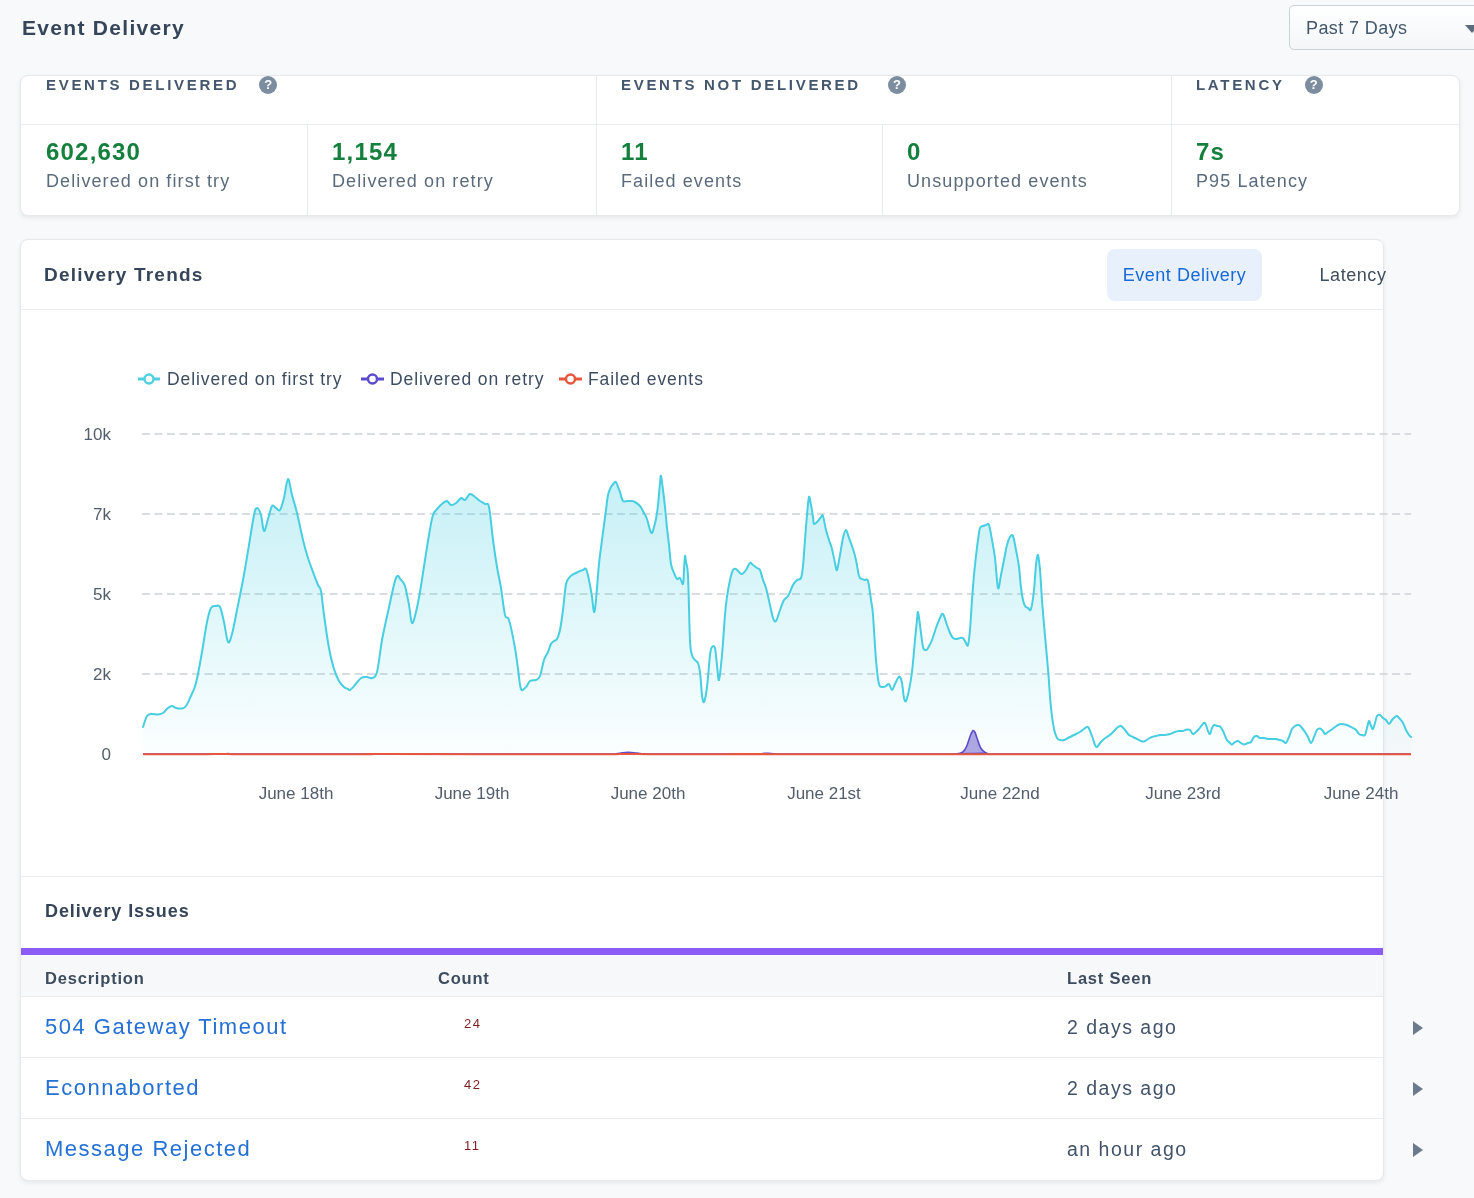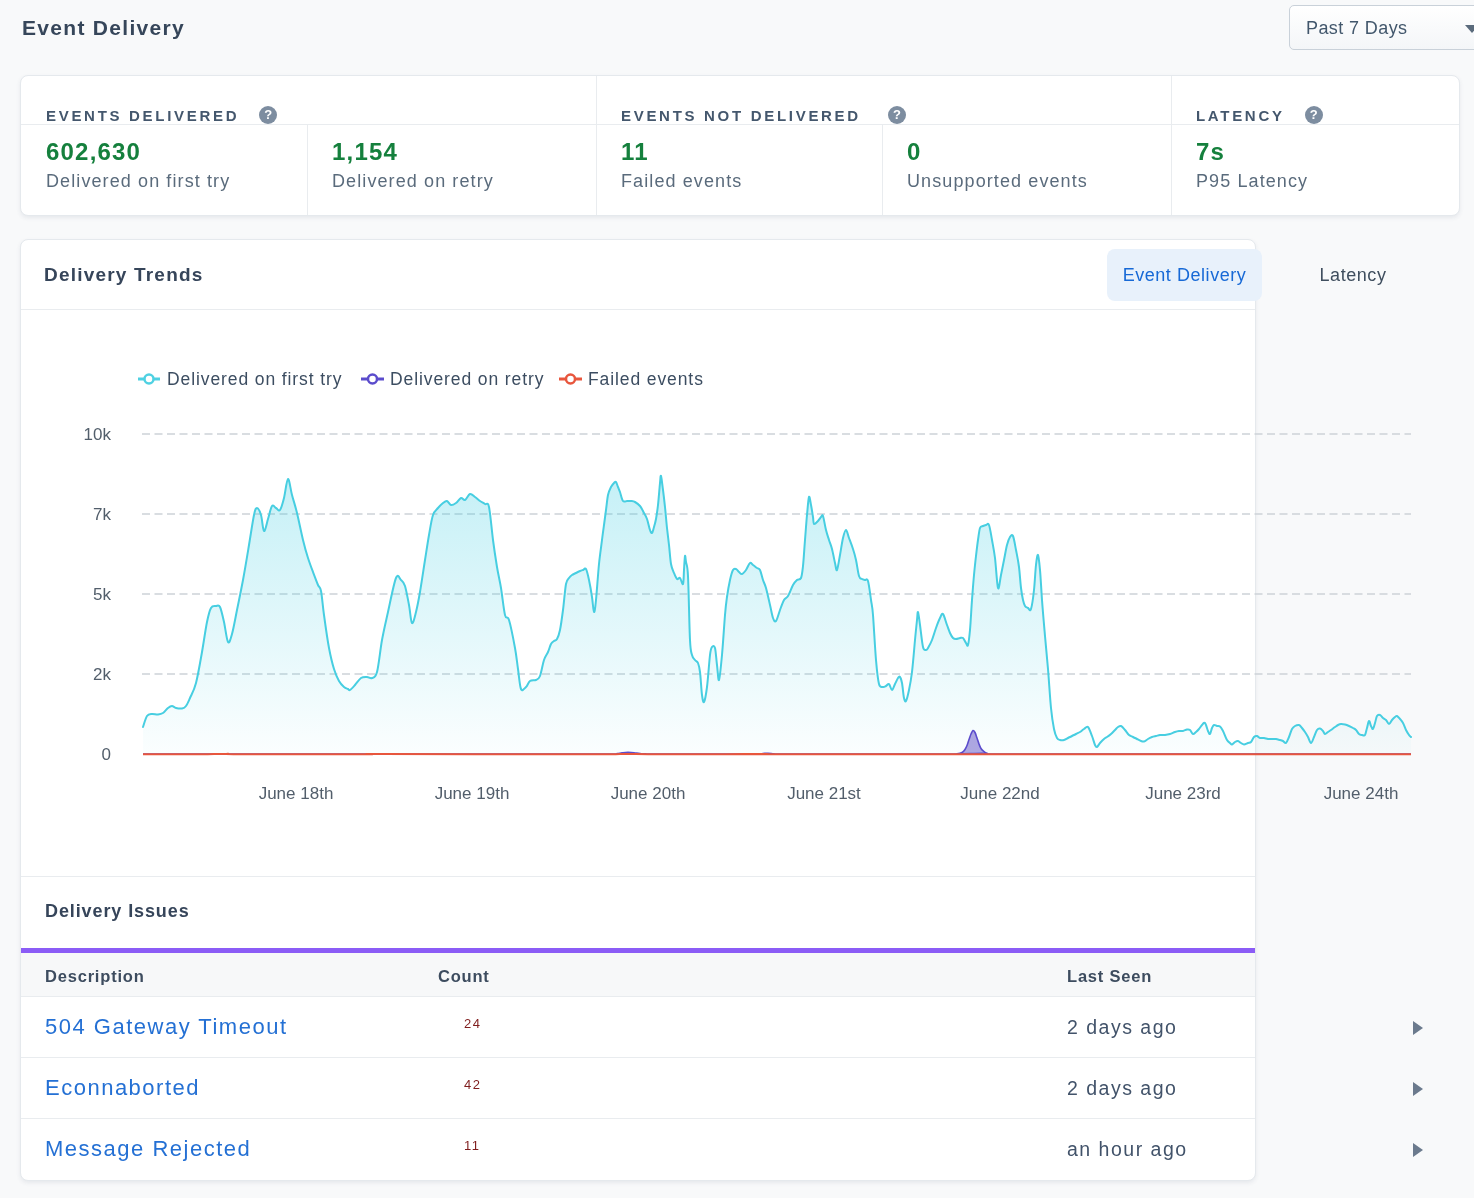--- a/index.html
+++ b/index.html
@@ -8,36 +8,36 @@
 h1.title { position:absolute; left:22px; top:16px; font-size:21px; font-weight:700; color:#36465a; letter-spacing:1.3px; }
 .dd { position:absolute; left:1251px; top:5px; width:206px; height:45px; border:1px solid #c9d1d9; border-radius:5px; background:linear-gradient(#ffffff,#f4f6f8);margin-left:38px; }
 .dd .txt { position:absolute; left:16px; top:12px; font-size:18px; color:#42576c; letter-spacing:0.4px; }
 .dd .caret { position:absolute; right:15px; top:19px; width:0; height:0; border-left:7px solid transparent; border-right:7px solid transparent; border-top:8px solid #5b6b7c; }
 
 
 .stats { left:20px; top:75px; width:1440px; height:141px; }
 .stats .vline { position:absolute; top:0; bottom:0; width:1px; background:#e9ecef; }
 .stats .hline { position:absolute; left:0; right:0; top:48px; height:1px; background:#e9ecef; }
 .stats .vline2 { position:absolute; top:49px; bottom:0; width:1px; background:#e9ecef; }
-.shead { position:absolute; top:0; height:48px; display:flex; align-items:flex-end; }
+.shead { position:absolute; top:0; height:48px; display:flex; align-items:flex-start; }
 .shead .t { font-size:15px; font-weight:700; letter-spacing:2.7px; color:#44576d; margin-left:25px; }
 .qicon { display:inline-block; width:18px; height:18px; border-radius:50%; background:#7d8da0; color:#fff; font-size:13px; font-weight:700; text-align:center; line-height:18px; margin-left:20px; }
 .scell { position:absolute; top:49px; width:280px; }
 .scell .num { position:absolute; left:25px; top:13px; white-space:nowrap; font-size:24px; font-weight:700; color:#15803d; letter-spacing:1.2px; }
 .scell .lab { position:absolute; left:25px; top:46px; white-space:nowrap; font-size:18px; color:#5a6b7c; letter-spacing:1.1px; }
 
 
-.main { left:20px; top:239px; width:1236px; height:942px; }
+.main { left:20px; top:239px; width:1364px; height:942px; }
 .main .hdr { position:absolute; left:0; right:0; top:0; height:70px; border-bottom:1px solid #e9ecef; }
 .main .hdr .t { position:absolute; left:23px; top:24px; font-size:19px; font-weight:700; color:#36455a; letter-spacing:1.2px; }
 .tab1 { position:absolute; left:1086px; top:9px; width:155px; height:52px; background:#e8f1fb; border-radius:8px; color:#1769d6; font-size:18px; font-weight:400; letter-spacing:0.55px; display:flex; align-items:center; justify-content:center; }
 .tab2 { position:absolute; left:1252px; top:9px; width:160px; height:52px; color:#3f4e5e; font-size:18px; font-weight:400; letter-spacing:0.55px; display:flex; align-items:center; justify-content:center; }
 .divider { position:absolute; left:0; right:0; top:636px; height:1px; background:#e9ecef; }
 .issues-t { position:absolute; left:24px; top:661px; font-size:18px; font-weight:700; color:#36455a; letter-spacing:0.9px; }
-.thead { position:absolute; left:0; right:0; top:708px; height:49px; background:#f7f8f9; border-top:5px solid #8b5cf6; border-bottom:1px solid #e9ecef;text-decoration:underline; }
+.thead { position:absolute; left:0; right:0; top:708px; height:49px; background:#f7f8f9; border-top:7px solid #8b5cf6; border-bottom:1px solid #e9ecef;text-decoration:underline; }
 .thead .c { position:absolute; top:14px; font-size:16.5px; font-weight:700; color:#3d4c5f; letter-spacing:0.8px; }
 .trow { position:absolute; left:0; right:0; height:61px; border-bottom:1px solid #e9ecef; }
 .trow .link { position:absolute; left:24px; top:17px; font-size:22px; color:#2470d4; letter-spacing:1.5px; }
 .trow .c2 { position:absolute; left:443px; top:19px; font-size:13px; color:#7f1d1d; letter-spacing:1.5px; }
 .trow .c3 { position:absolute; left:1046px; top:19px; font-size:19.5px; color:#42536a; letter-spacing:1.5px; }
 .trow .chev { position:absolute; left:1392px; top:24px; width:0; height:0; border-top:7px solid transparent; border-bottom:7px solid transparent; border-left:10px solid #6b7a8d; }
 .trow:last-child { border-bottom:none; }
 </style>
 </head>
 <body>

